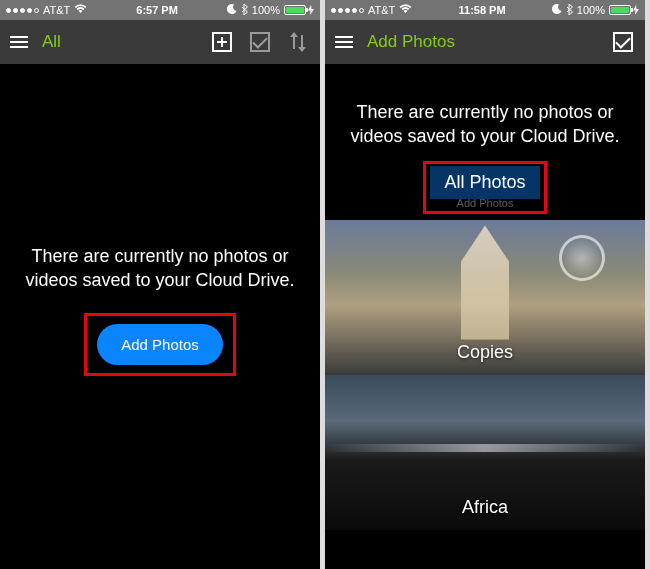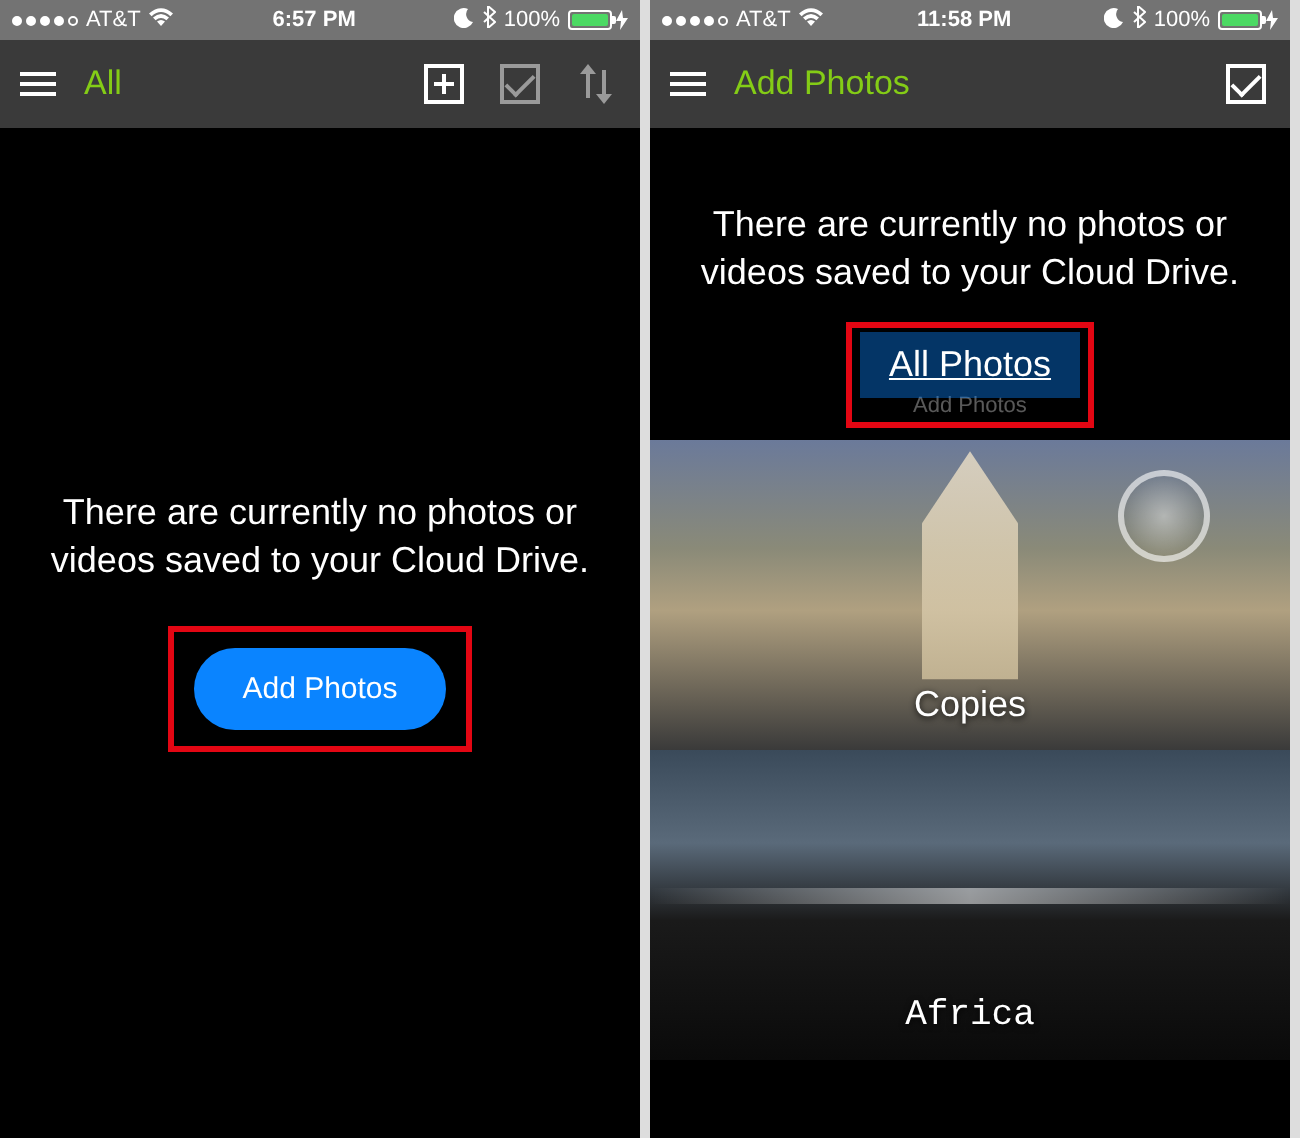--- a/index.html
+++ b/index.html
@@ -135,21 +135,20 @@
   }
   .all-photos-btn {
     background: rgba(10,132,255,0.4);
     color: #fff;
     font-size: 18px;
     font-weight: 400;
     border: none;
     padding: 6px 14px;
     cursor: pointer;
     position: relative;
-    text-decoration: underline;
   }
   .all-photos-sub {
     color: rgba(255,255,255,0.35);
     font-size: 11px;
     text-align: center;
     margin-top: -2px;
   }
   .albums {
     width: 100%;
     margin-top: 6px;
@@ -183,21 +182,20 @@
     content: "";
     position: absolute;
     right: 40px; top: 15px;
     width: 40px; height: 40px;
     border-radius: 50%;
     border: 3px solid rgba(255,255,255,0.6);
     background: radial-gradient(circle, rgba(255,255,255,0.4) 0%, transparent 70%);
   }
   .album-africa {
     background: linear-gradient(to bottom, #3a4a5a 0%, #5a6a7a 30%, #1a1a1a 55%, #0a0a0a 100%);
-    font-family: Liberation Mono, monospace;
   }
   .album-africa::before {
     content: "";
     position: absolute; left: 0; right: 0; top: 45%;
     height: 8px;
     background: linear-gradient(to right, transparent, rgba(255,255,255,0.5), transparent);
   }
   .album-label { position: relative; z-index: 2; text-shadow: 0 1px 3px rgba(0,0,0,0.8); }
 </style>
 </head>

